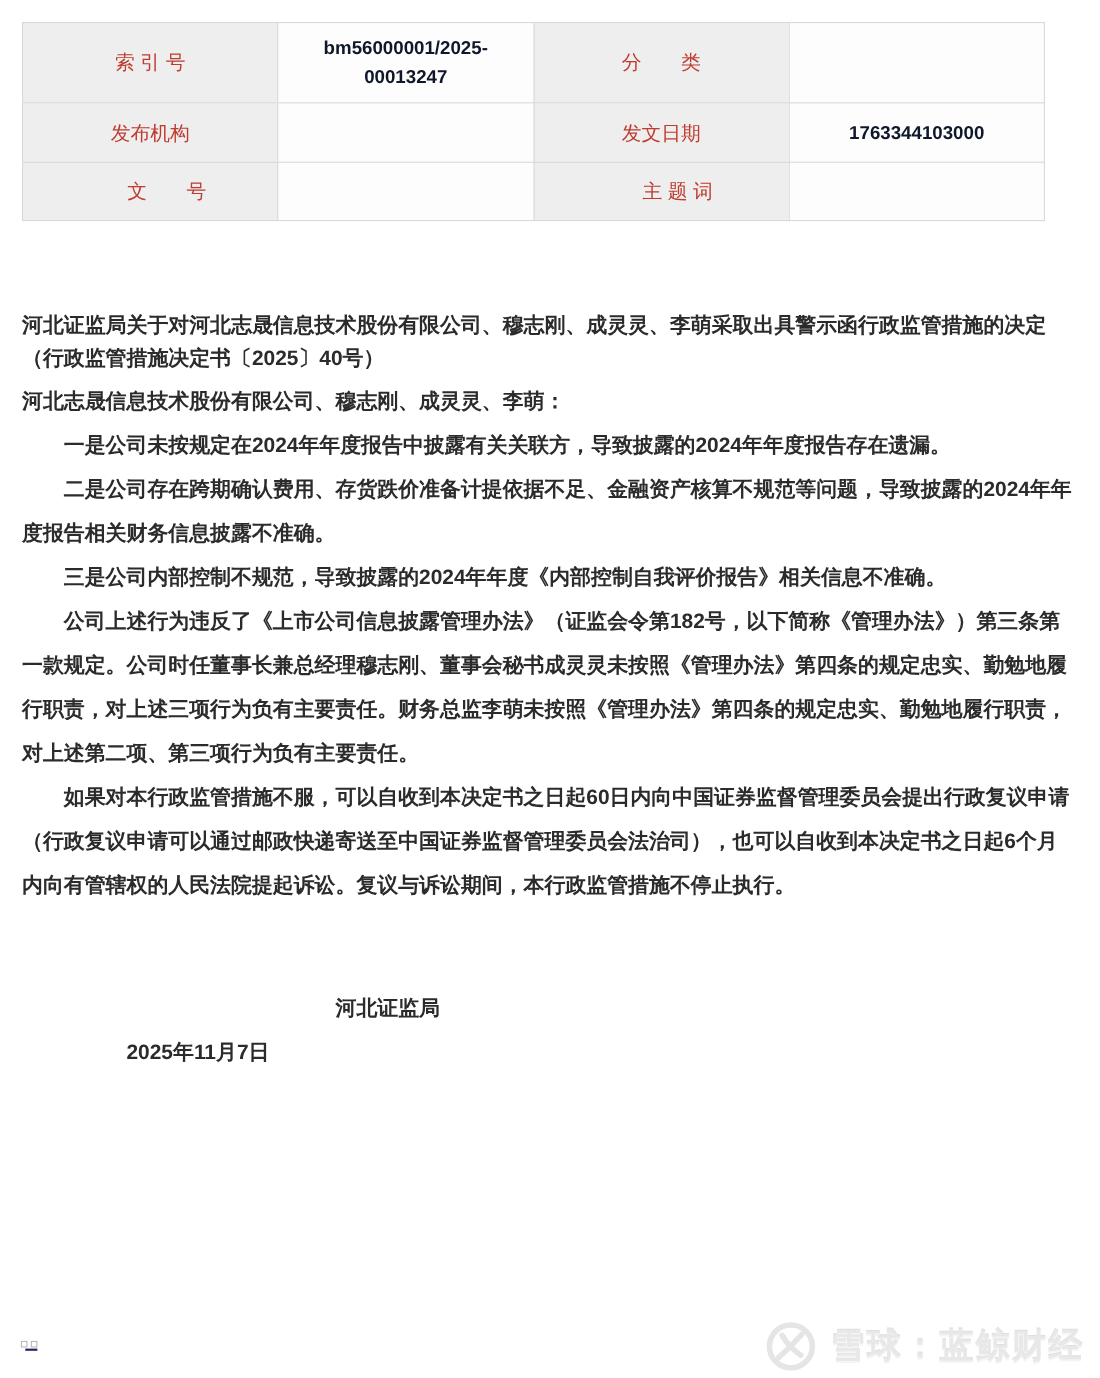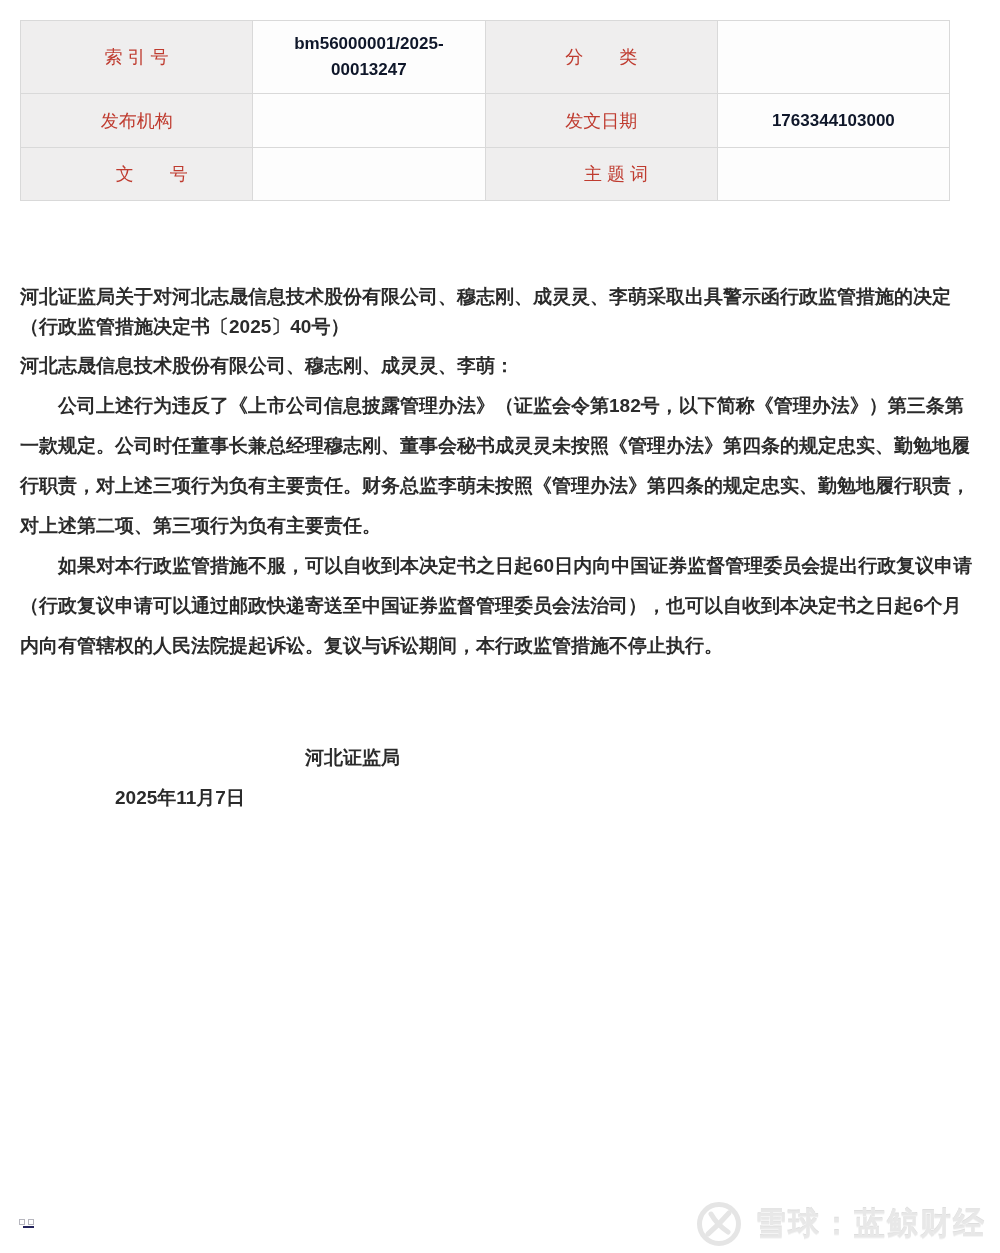--- a/index.html
+++ b/index.html
@@ -115,20 +115,23 @@
       <td class="val"></td>
       <td class="lbl">主 题 词</td>
       <td class="val"></td>
     </tr>
   </tbody>
 </table>
 
 <div class="doc-body">
   <p class="doc-title">河北证监局关于对河北志晟信息技术股份有限公司、穆志刚、成灵灵、李萌采取出具警示函行政监管措施的决定（行政监管措施决定书〔2025〕40号）</p>
   <p class="salutation">河北志晟信息技术股份有限公司、穆志刚、成灵灵、李萌：</p>
+  <p class="para">一是公司未按规定在2024年年度报告中披露有关关联方，导致披露的2024年年度报告存在遗漏。</p>
+  <p class="para">二是公司存在跨期确认费用、存货跌价准备计提依据不足、金融资产核算不规范等问题，导致披露的2024年年度报告相关财务信息披露不准确。</p>
+  <p class="para">三是公司内部控制不规范，导致披露的2024年年度《内部控制自我评价报告》相关信息不准确。</p>
   <p class="para">公司上述行为违反了《上市公司信息披露管理办法》（证监会令第182号，以下简称《管理办法》）第三条第一款规定。公司时任董事长兼总经理穆志刚、董事会秘书成灵灵未按照《管理办法》第四条的规定忠实、勤勉地履行职责，对上述三项行为负有主要责任。财务总监李萌未按照《管理办法》第四条的规定忠实、勤勉地履行职责，对上述第二项、第三项行为负有主要责任。</p>
   <p class="para">如果对本行政监管措施不服，可以自收到本决定书之日起60日内向中国证券监督管理委员会提出行政复议申请（行政复议申请可以通过邮政快递寄送至中国证券监督管理委员会法治司），也可以自收到本决定书之日起6个月内向有管辖权的人民法院提起诉讼。复议与诉讼期间，本行政监管措施不停止执行。</p>
   <p class="signature">河北证监局</p>
   <p class="doc-date">2025年11月7日</p>
 </div>
 
 <div class="tofu">
   <span class="box b1"></span>
   <span class="box b2"></span>
   <span class="under"></span>

